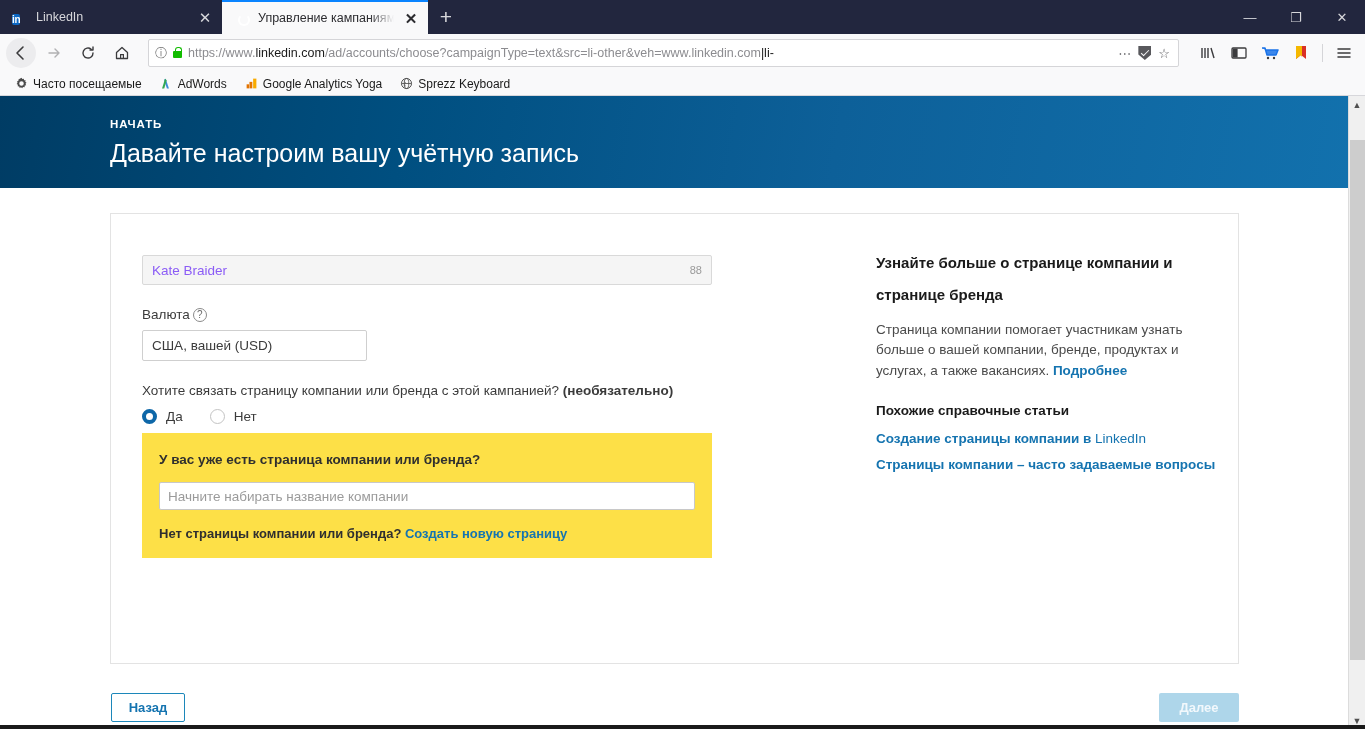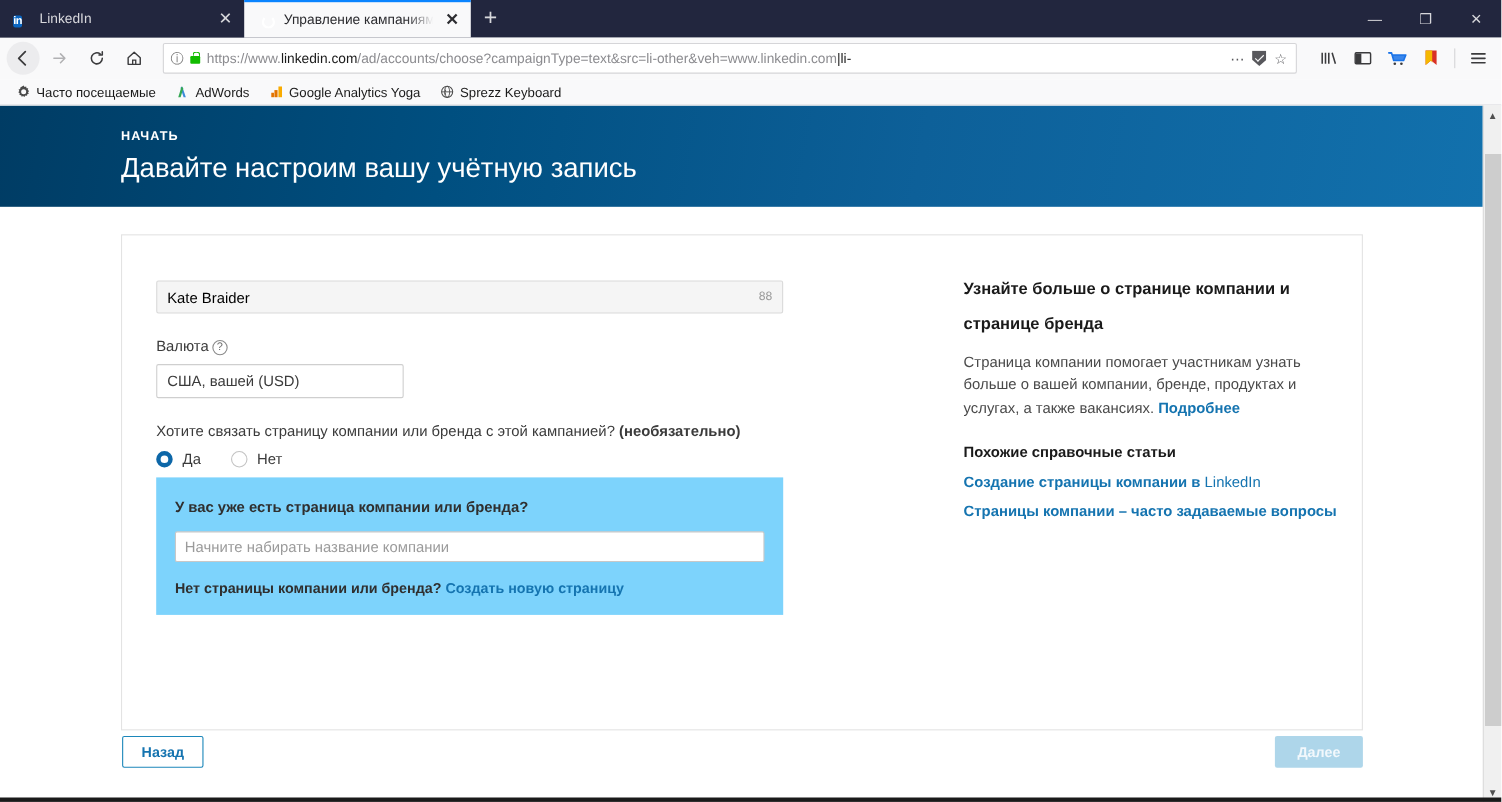--- a/index.html
+++ b/index.html
@@ -170,21 +170,21 @@
     display: inline-block; width: 14px; height: 14px; border-radius: 50%;
     border: 1px solid #8a8a8a; color: #6a6a6a; font-size: 10px;
     line-height: 12px; text-align: center; vertical-align: 1px; margin-left: 3px;
   }
 
   .textfield {
     width: 570px; height: 30px; background: #f5f5f5;
     border: 1px solid #d9d9d9; border-radius: 2px;
     display: flex; align-items: center; padding: 0 9px;
   }
-  .textfield .val { flex: 1 1 auto; font-size: 13.5px; color: #000000; }
+  .textfield .val { flex: 1 1 auto; font-size: 13.5px; color: #8b5cf6; }
   .textfield .counter { font-size: 11px; color: #9a9a9a; }
 
   .selectfield {
     width: 225px; height: 31px; background: #fff;
     border: 1px solid #cfcfcf; border-radius: 2px;
     display: flex; align-items: center; padding: 0 9px;
     font-size: 13.5px; color: #3b3b3b;
   }
 
   .blk { margin-top: 22px; }
@@ -197,21 +197,21 @@
   .rdot {
     width: 15px; height: 15px; border-radius: 50%;
     border: 1.5px solid #c3c3c3; background: #fff; flex: 0 0 15px;
   }
   .rdot.on {
     border: 4px solid #0d67a8; background: #fff;
   }
   .rlabel { font-size: 13.5px; color: #3b3b3b; }
 
   .bluebox {
-    width: 570px; background: #7dd3fc; margin-top: 9px;
+    width: 570px; background: #fde047; margin-top: 9px;
     padding: 19px 17px 17px 17px;
   }
   .bluebox .bhead { font-size: 13.5px; font-weight: 700; color: #2f2f2f; }
   .bluebox .radiorow { margin-top: 14px; gap: 37px; }
   .searchfield {
     width: 536px; height: 28px; background: #fff;
     border: 1px solid #c8c8c8; border-radius: 2px;
     display: flex; align-items: center; padding: 0 8px;
     margin-top: 15px;
   }
@@ -229,21 +229,21 @@
   .helpcol h3 {
     font-size: 13.5px; font-weight: 700; color: #1a1a1a; margin-top: 22px;
   }
   .linklist { margin-top: 11px; }
   .linklist a {
     display: block; font-size: 13.5px; line-height: 1.55; margin-bottom: 5px;
   }
   .linklist a .brand { font-weight: 400; }
 
   .footer {
-    position: absolute; left: 0; top: 573px; width: 1348px; height: 36px;
+    position: absolute; left: 0; top: 597px; width: 1348px; height: 36px;
   }
   .btn-back {
     position: absolute; left: 111px; top: 0; width: 74px; height: 29px;
     border: 1px solid #1c87ba; border-radius: 2px; background: #fff;
     color: #1574b0; font-size: 13px; font-weight: 700;
     display: flex; align-items: center; justify-content: center;
   }
   .btn-next {
     position: absolute; left: 1159px; top: 0; width: 80px; height: 29px;
     background: #aed6ea; border: none; border-radius: 2px;

